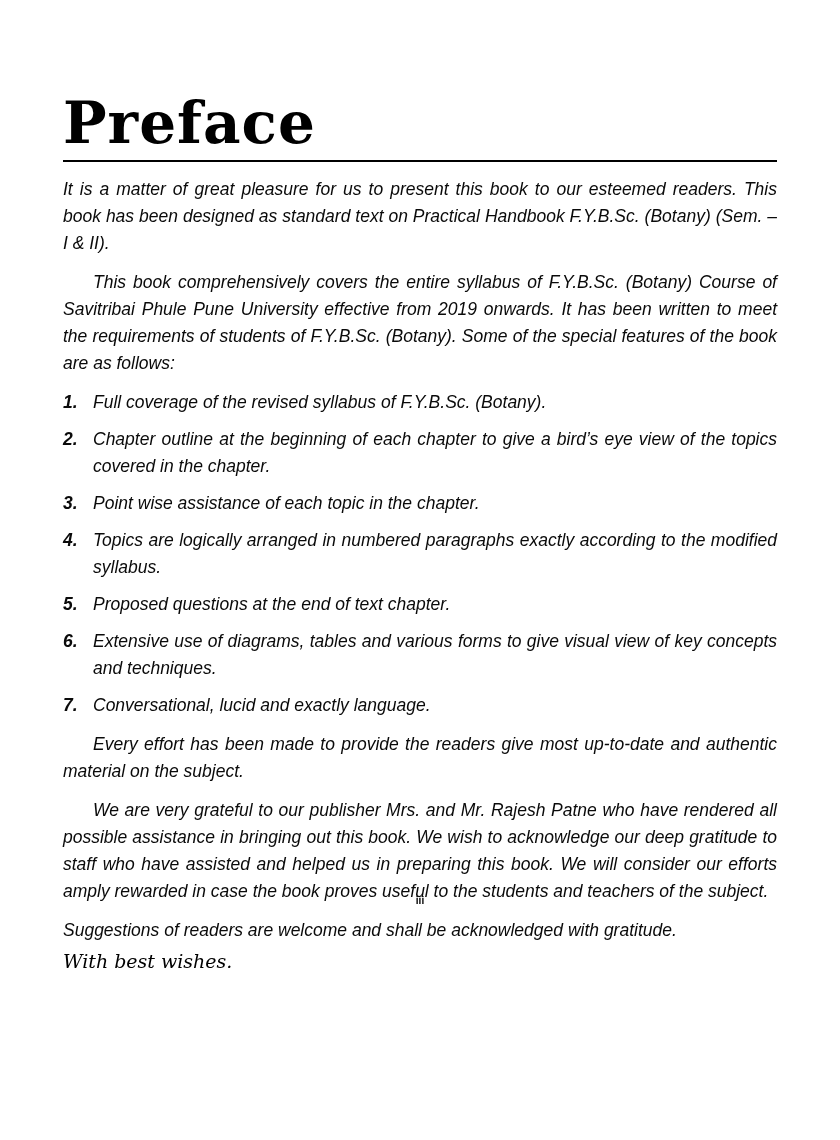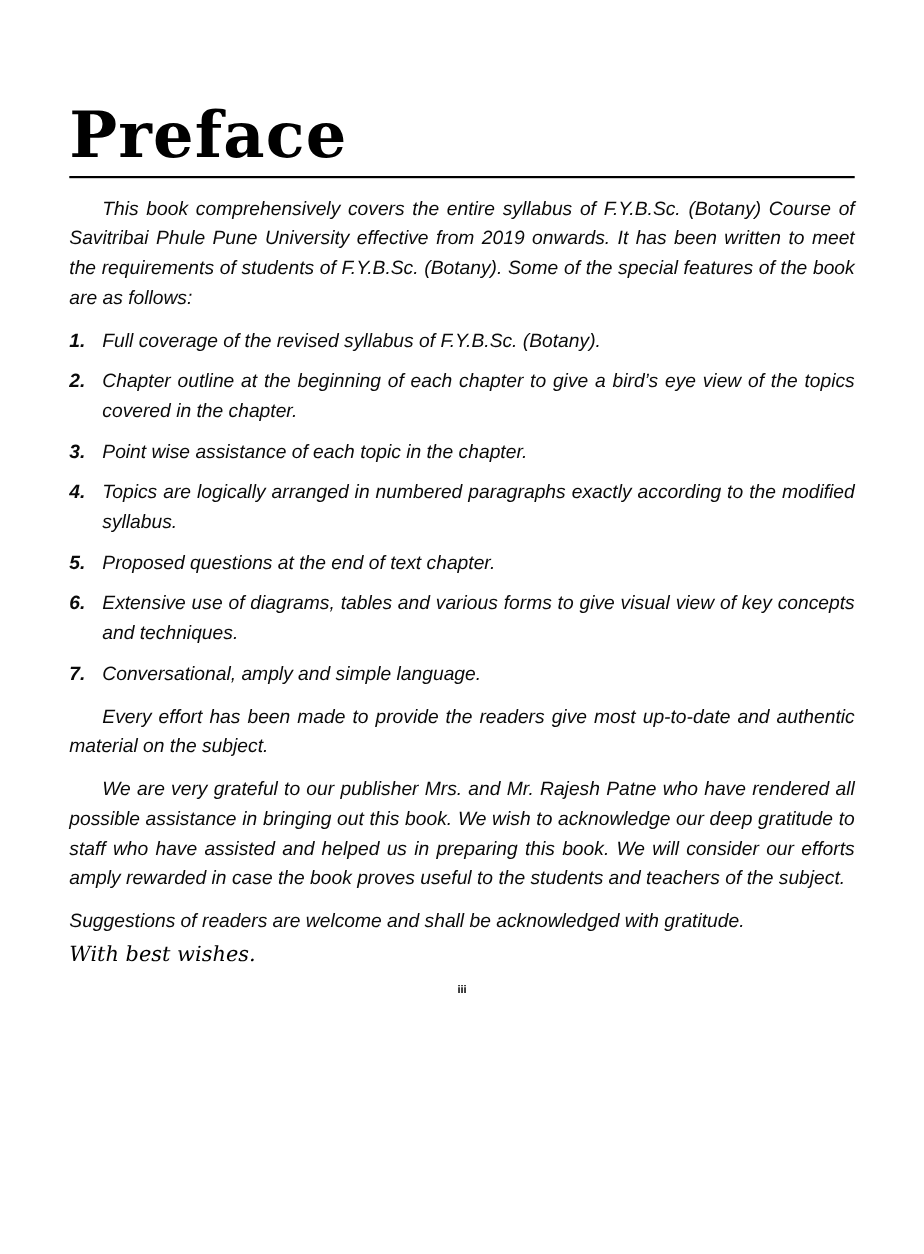--- a/index.html
+++ b/index.html
@@ -81,20 +81,21 @@
   }
 </style>
 </head>
 <body>
 
 <div class="page">
 
   <h1 class="title">Preface</h1>
   <hr class="rule">
 
+  <p class="body-text para">It is a matter of great pleasure for us to present this book to our esteemed readers. This book has been designed as standard text on Practical Handbook F.Y.B.Sc. (Botany) (Sem. – I &amp; II).</p>
 
   <p class="body-text para indent">This book comprehensively covers the entire syllabus of F.Y.B.Sc. (Botany) Course of Savitribai Phule Pune University effective from 2019 onwards. It has been written to meet the requirements of students of F.Y.B.Sc. (Botany). Some of the special features of the book are as follows:</p>
 
   <ul class="features">
     <li class="feature body-text">
       <span class="num">1.</span>
       <span class="text">Full coverage of the revised syllabus of F.Y.B.Sc. (Botany).</span>
     </li>
     <li class="feature body-text">
       <span class="num">2.</span>
@@ -111,21 +112,21 @@
     <li class="feature body-text">
       <span class="num">5.</span>
       <span class="text">Proposed questions at the end of text chapter.</span>
     </li>
     <li class="feature body-text">
       <span class="num">6.</span>
       <span class="text">Extensive use of diagrams, tables and various forms to give visual view of key concepts and techniques.</span>
     </li>
     <li class="feature body-text">
       <span class="num">7.</span>
-      <span class="text">Conversational, amply and simple language.</span>
+      <span class="text">Conversational, lucid and exactly language.</span>
     </li>
   </ul>
 
   <p class="body-text para indent">Every effort has been made to provide the readers give most up-to-date and authentic material on the subject.</p>
 
   <p class="body-text para indent">We are very grateful to our publisher Mrs. and Mr. Rajesh Patne who have rendered all possible assistance in bringing out this book. We wish to acknowledge our deep gratitude to staff who have assisted and helped us in preparing this book. We will consider our efforts amply rewarded in case the book proves useful to the students and teachers of the subject.</p>
 
   <p class="body-text" style="margin-bottom:4px;">Suggestions of readers are welcome and shall be acknowledged with gratitude.</p>
 
   <p class="closing-wishes">With best wishes.</p>

